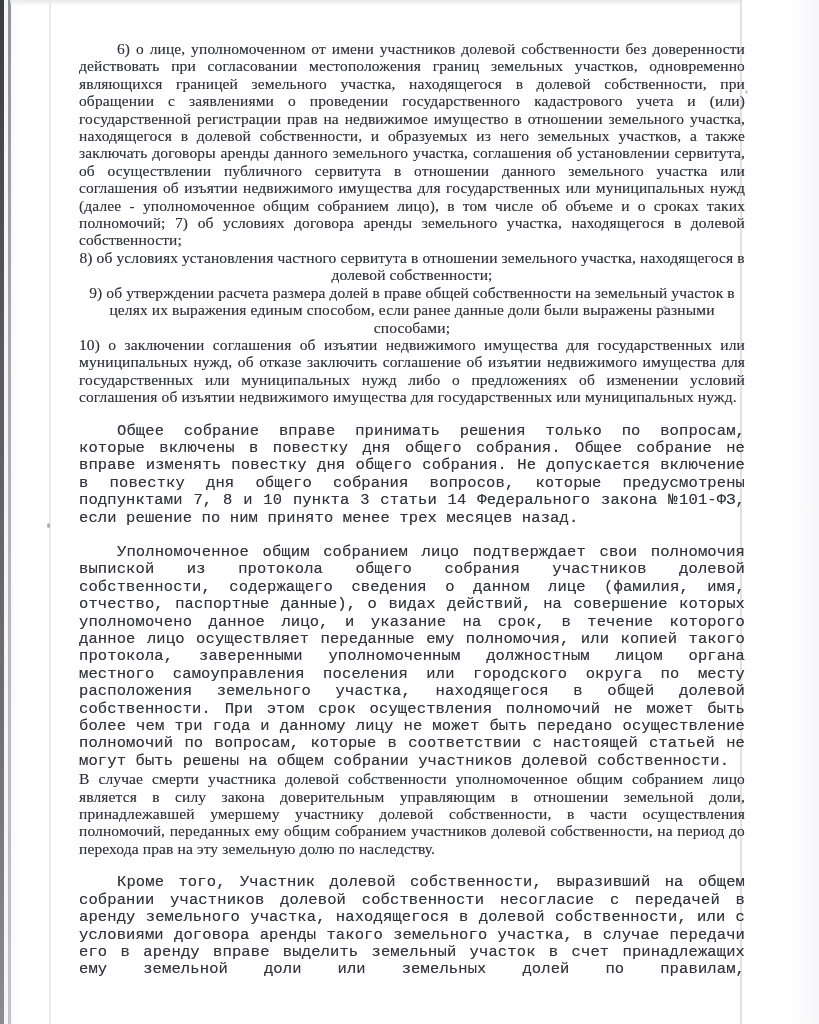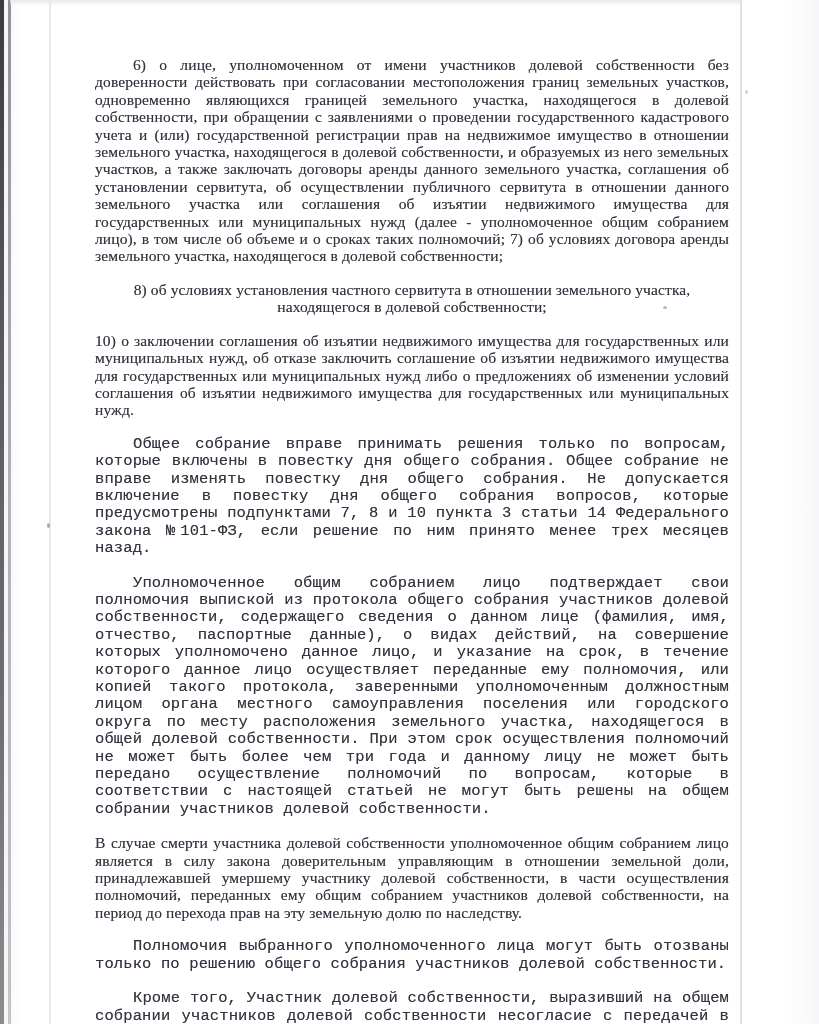--- a/index.html
+++ b/index.html
@@ -55,44 +55,44 @@
 
   
   .text-block{
     position:absolute;left:79px;top:40px;width:666px;
     color:var(--text);
     font-size:15.5px;
     line-height:17.4px;
     letter-spacing:.12px;
     text-shadow:0 0 .6px rgba(52,52,64,.55);
   }
-  .para{margin:16px;text-align:justify;}
+  .para{margin:0;text-align:justify;}
   .para.left{text-align:center;}
   .para.indent{text-indent:38px;}
   .para.space-before{margin-top:17px;font-family:Liberation Mono, monospace;}
   .para.justify-last{text-align-last:justify;}
 </style>
 </head>
 <body>
 
 <div class="page">
   <div class="scan-edge-dark"></div>
   <div class="scan-edge-line"></div>
   <div class="fold-line-left"></div>
   <div class="fold-line-right"></div>
   <div class="top-band"></div>
 
   <div class="text-block">
       <p class="para indent">6) о лице, уполномоченном от имени участников долевой собственности без доверенности действовать при согласовании местоположения границ земельных участков, одновременно являющихся границей земельного участка, находящегося в долевой собственности, при обращении с заявлениями о проведении государственного кадастрового учета и (или) государственной регистрации прав на недвижимое имущество в отношении земельного участка, находящегося в долевой собственности, и образуемых из него земельных участков, а также заключать договоры аренды данного земельного участка, соглашения об установлении сервитута, об осуществлении публичного сервитута в отношении данного земельного участка или соглашения об изъятии недвижимого имущества для государственных или муниципальных нужд (далее - уполномоченное общим собранием лицо), в том числе об объеме и о сроках таких полномочий; 7) об условиях договора аренды земельного участка, находящегося в долевой собственности;</p>
       <p class="para left">8) об условиях установления частного сервитута в отношении земельного участка, находящегося в долевой собственности;</p>
+      <p class="para left">9) об утверждении расчета размера долей в праве общей собственности на земельный участок в целях их выражения единым способом, если ранее данные доли были выражены разными способами;</p>
       <p class="para">10) о заключении соглашения об изъятии недвижимого имущества для государственных или муниципальных нужд, об отказе заключить соглашение об изъятии недвижимого имущества для государственных или муниципальных нужд либо о предложениях об изменении условий соглашения об изъятии недвижимого имущества для государственных или муниципальных нужд.</p>
       <p class="para indent space-before">Общее собрание вправе принимать решения только по вопросам, которые включены в повестку дня общего собрания. Общее собрание не вправе изменять повестку дня общего собрания. Не допускается включение в повестку дня общего собрания вопросов, которые предусмотрены подпунктами 7, 8 и 10 пункта 3 статьи 14  Федерального закона №101-ФЗ, если решение по ним принято менее трех месяцев назад.</p>
       <p class="para indent space-before">Уполномоченное общим собранием лицо подтверждает свои полномочия выпиской из протокола общего собрания участников долевой собственности, содержащего сведения о данном лице (фамилия, имя, отчество, паспортные данные), о видах действий, на совершение которых уполномочено данное лицо, и указание на срок, в течение которого данное лицо осуществляет переданные ему полномочия, или копией такого протокола, заверенными уполномоченным должностным лицом органа местного самоуправления поселения или городского округа по месту расположения земельного участка, находящегося в общей долевой собственности. При этом срок осуществления полномочий не может быть более чем три года и данному лицу не может быть передано осуществление полномочий по вопросам, которые в соответствии с настоящей статьей не могут быть решены на общем собрании участников долевой собственности.</p>
       <p class="para">В случае смерти участника долевой собственности уполномоченное общим собранием лицо является в силу закона доверительным управляющим в отношении земельной доли, принадлежавшей умершему участнику долевой собственности, в части осуществления полномочий, переданных ему общим собранием участников долевой собственности, на период до перехода прав на эту земельную долю по наследству.</p>
-      <p class="para indent space-before">Полномочия выбранного уполномоченного лица могут быть отозваны только по решению общего собрания участников долевой собственности.</p>
       <p class="para indent space-before justify-last">Кроме того, Участник долевой собственности, выразивший на общем собрании участников долевой собственности несогласие с передачей в аренду земельного участка, находящегося в долевой собственности, или с условиями договора аренды такого земельного участка, в случае передачи его в аренду вправе выделить земельный участок в счет принадлежащих ему земельной доли или земельных долей по правилам,</p>
     </div>
 
   <div class="speck s1"></div>
   <div class="speck s2"></div>
   <div class="speck s3"></div>
   <div class="speck s4"></div>
 </div>
 
 </body></html>

